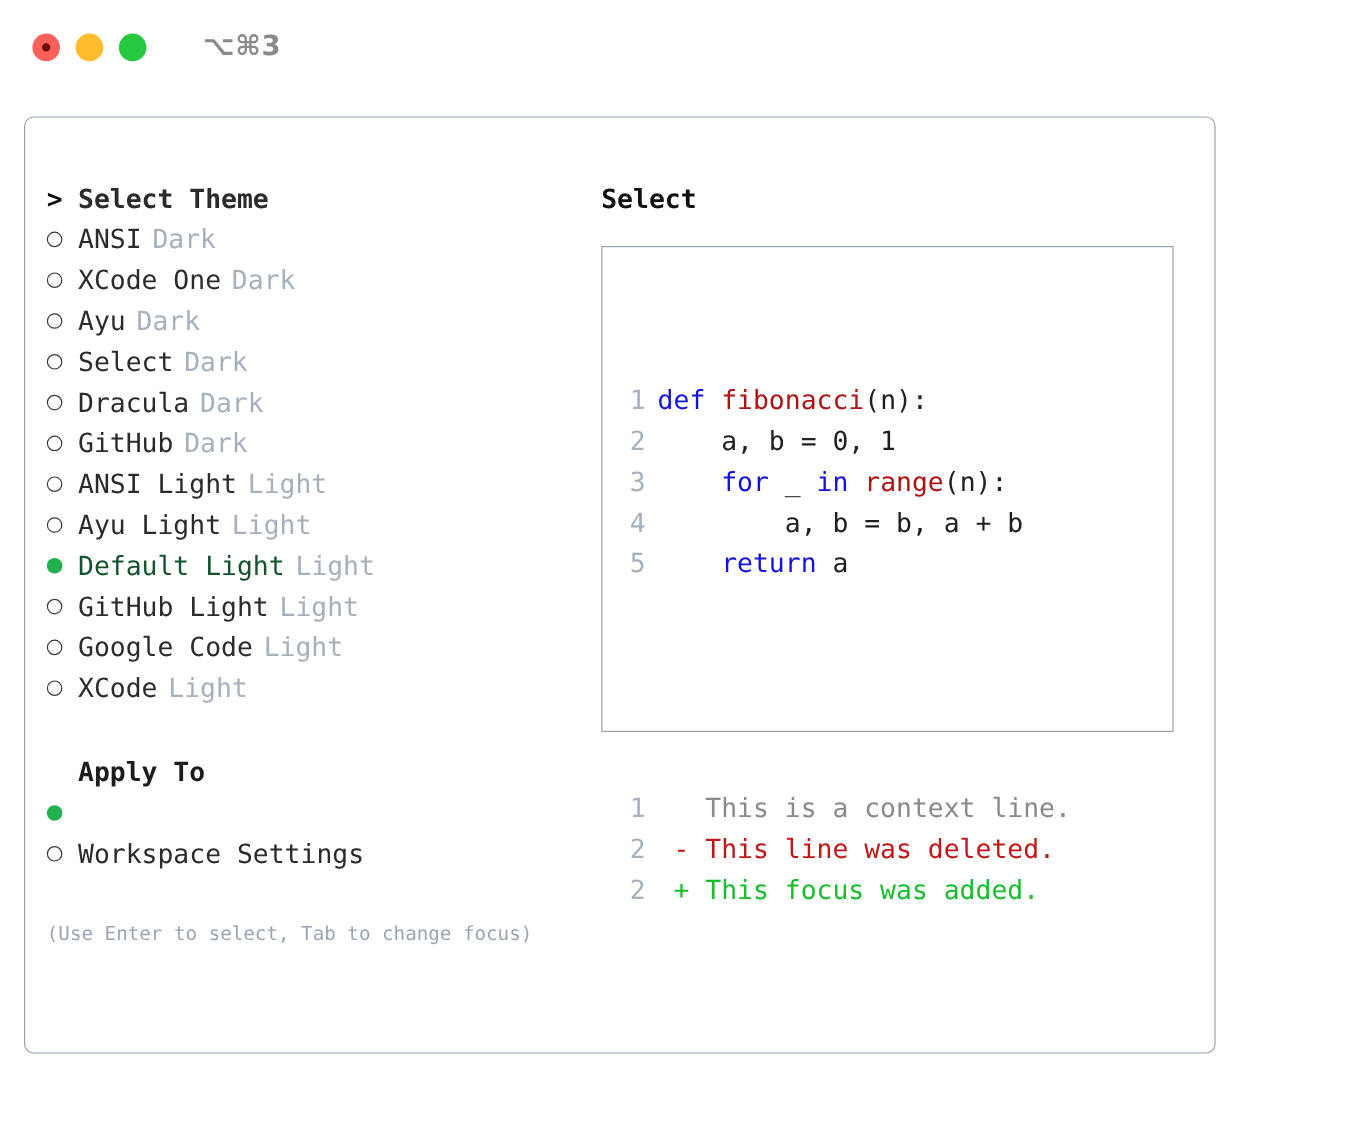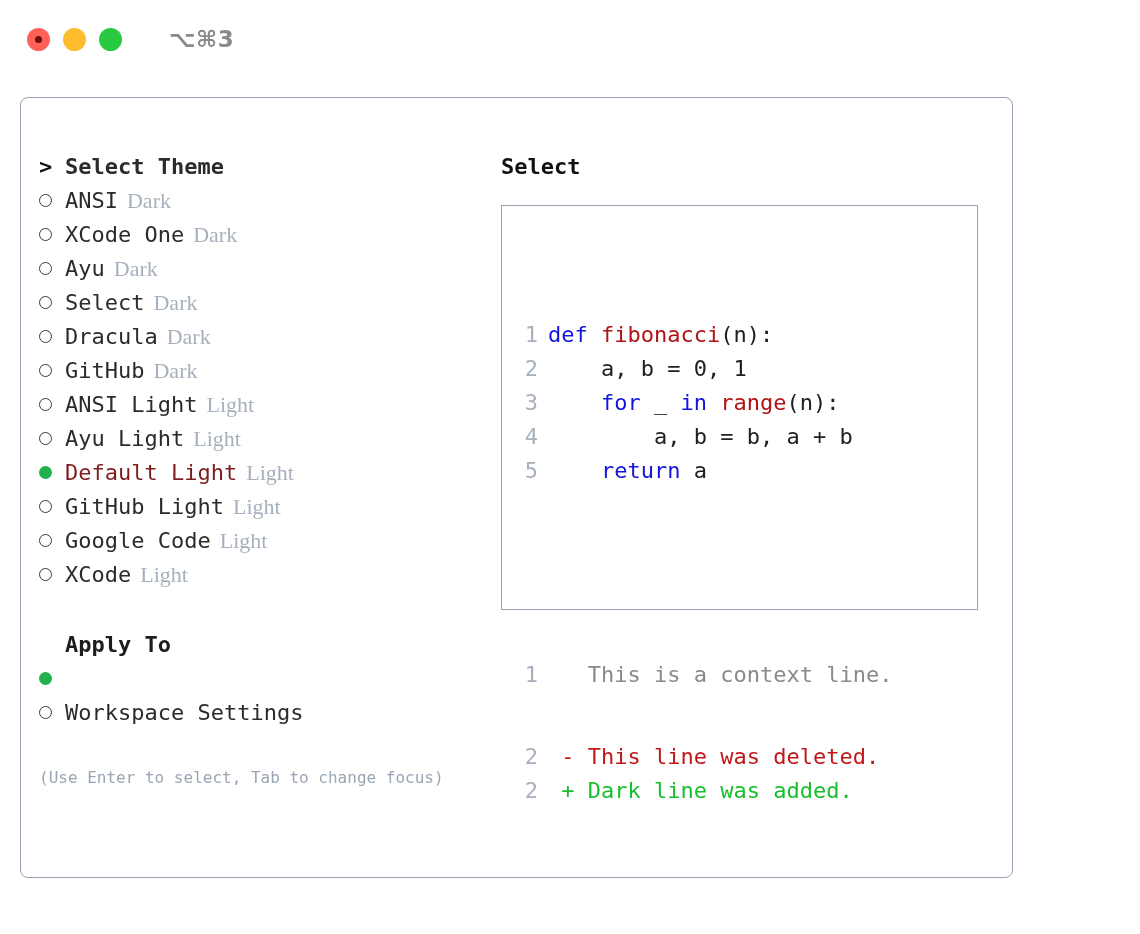--- a/index.html
+++ b/index.html
@@ -126,25 +126,24 @@
   .bullet.empty {
     border: 1.6px solid #3a3a3a;
     background: transparent;
   }
   .bullet.filled {
     border: none;
     background: #22b14c;
   }
 
   .label { color: #2b2b2b; }
-  .row.selected .label { color: #7f1d1d; }
+  .row.selected .label { color: #14532d; }
   .suffix {
     color: #a7b0bd;
     margin-left: 9px;
-    font-family: Liberation Serif, serif;
   }
 
   .section-gap { height: 36px; }
 
   .subheader {
     font-weight: bold;
     color: #1c1c1c;
   }
 
   .hint {
@@ -197,21 +196,21 @@
     text-align: right;
     color: #a7b0bd;
     margin-right: 10px;
   }
   .tok-kw   { color: #1414e0; }
   .tok-fn   { color: #b01313; }
   .tok-plain{ color: #202020; }
   .blank-line { height: 34px; }
 
   .diff-ctx { color: #8a8a8a; }
-  .diff-del { color: #c01818; margin-top: 48px; }
+  .diff-del { color: #c01818; }
   .diff-add { color: #17bf2c; }
 </style>
 </head>
 <body>
 
 <div class="window">
 
   <div class="titlebar">
     <div class="traffic-lights">
       <span class="light red"></span>
@@ -261,20 +260,20 @@
 
       <div class="hint">(Use Enter to select, Tab to change focus)</div>
 
       <div class="right-col">
         <div class="preview-title">Select</div>
 
         <div class="preview-box">
           <div class="code">
             <div id="code-lines"><div class="code-line"><span class="gutter">1</span><span class="tok-kw">def </span><span class="tok-fn">fibonacci</span><span class="tok-plain">(n):</span></div><div class="code-line"><span class="gutter">2</span><span class="tok-plain">    a, b = 0, 1</span></div><div class="code-line"><span class="gutter">3</span><span class="tok-plain">    </span><span class="tok-kw">for</span><span class="tok-plain"> _ </span><span class="tok-kw">in</span><span class="tok-plain"> </span><span class="tok-fn">range</span><span class="tok-plain">(n):</span></div><div class="code-line"><span class="gutter">4</span><span class="tok-plain">        a, b = b, a + b</span></div><div class="code-line"><span class="gutter">5</span><span class="tok-plain">    </span><span class="tok-kw">return</span><span class="tok-plain"> a</span></div></div>
             <div class="blank-line"></div>
-            <div id="diff-lines"><div class="code-line"><span class="gutter">1</span><span class="diff-ctx">   This is a context line.</span></div><div class="code-line"><span class="gutter">2</span><span class="diff-del"> - This line was deleted.</span></div><div class="code-line"><span class="gutter">2</span><span class="diff-add"> + Dark line was added.</span></div></div>
+            <div id="diff-lines"><div class="code-line"><span class="gutter">1</span><span class="diff-ctx">   This is a context line.</span></div><div class="code-line"><span class="gutter">2</span><span class="diff-del"> - This line was deleted.</span></div><div class="code-line"><span class="gutter">2</span><span class="diff-add"> + This focus was added.</span></div></div>
           </div>
         </div>
       </div>
 
     </div>
   </div>
 </div>
 
 </body></html>

